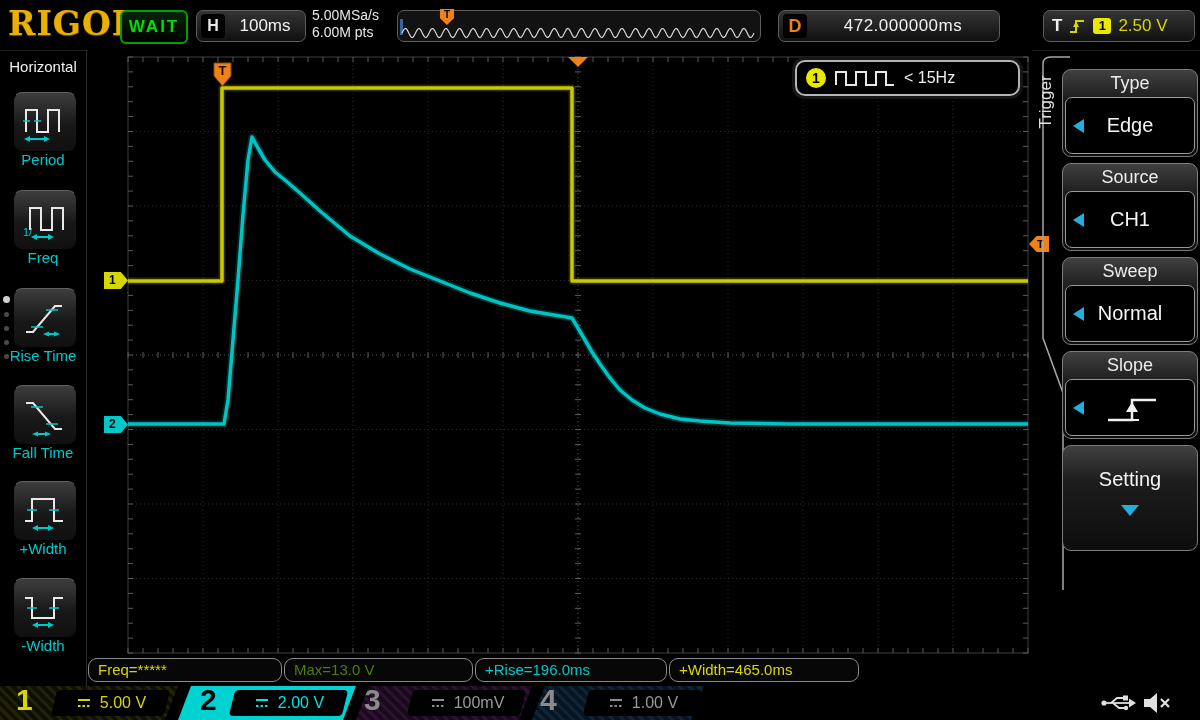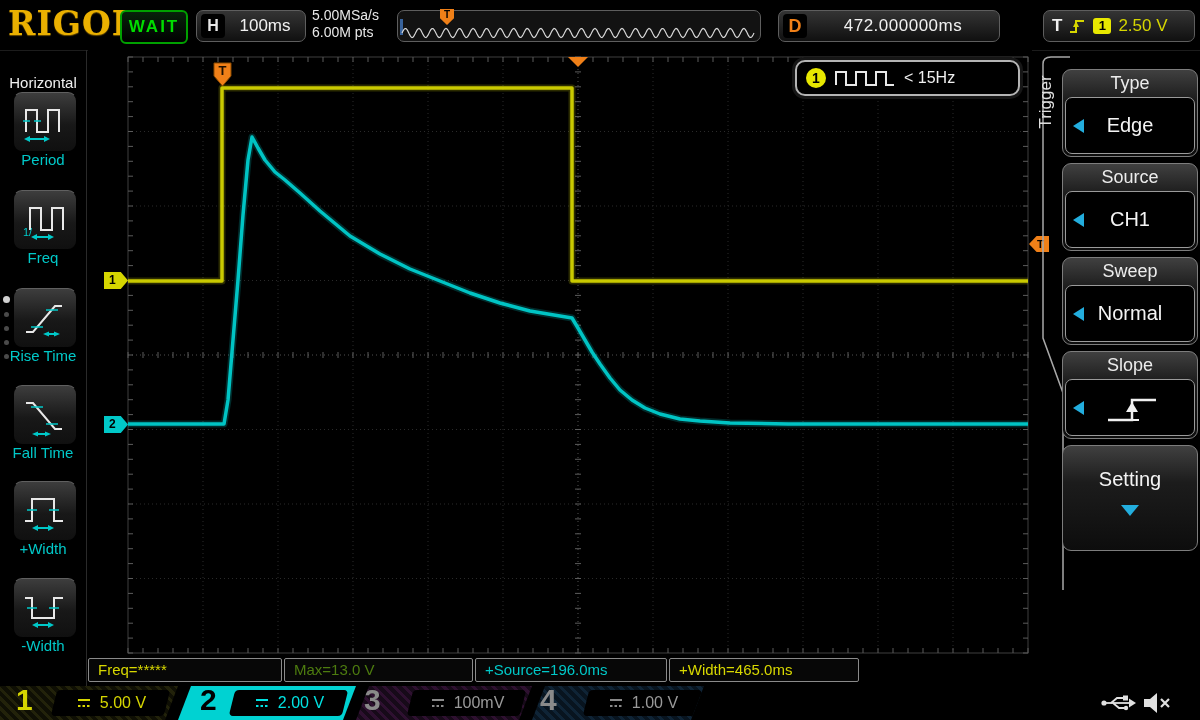--- a/index.html
+++ b/index.html
@@ -30,21 +30,21 @@
   #d-box .tb-sub{color:#f08018;font-size:18px;}
   #d-box .tb-val{flex:1;text-align:center;font-size:17px;color:#f0f0f0;letter-spacing:.5px;}
   #t-box{left:1043px;width:152px;gap:7px;padding:0 8px;}
   #t-box .t-lab{font-weight:bold;font-size:17px;color:#f0f0f0;}
   #t-badge{background:#e8e800;color:#000;font-weight:bold;font-size:13px;border-radius:3px;
            width:18px;height:16px;line-height:16px;text-align:center;}
   #t-level{color:#d6d600;font-size:17px;}
 
   
   #left-menu{position:absolute;left:0;top:50px;width:86px;height:636px;border-right:1px solid #2a2a2a;}
-  #lm-title{position:absolute;left:0;top:8px;width:86px;text-align:center;font-size:15px;color:#f0f0f0;margin-top:16px;}
+  #lm-title{position:absolute;left:0;top:8px;width:86px;text-align:center;font-size:15px;color:#f0f0f0;}
   .lm-btn{position:absolute;left:13px;width:62px;height:58px;border-radius:9px;
           background:linear-gradient(180deg,#3d3d3d,#181818 55%,#101010);
           border:1px solid #000;border-top:1px solid #606060;display:flex;align-items:center;justify-content:center;}
   .lm-label{position:absolute;left:0;width:86px;text-align:center;color:#00c8c8;font-size:15px;}
   .pgdot{position:absolute;border-radius:50%;}
 
   
   #scope{position:absolute;left:88px;top:50px;width:944px;height:610px;background:#000;}
   .marker{position:absolute;width:24px;height:17px;color:#000;font-weight:bold;font-size:12px;
           line-height:17px;padding-left:5px;box-sizing:border-box;
@@ -54,21 +54,21 @@
           font-size:11px;line-height:16px;padding-left:8px;box-sizing:border-box;}
   #trig-badge{position:absolute;left:795px;top:60px;width:225px;height:36px;background:#000;
           border:2px solid #b4b4b4;border-radius:10px;box-shadow:0 0 0 3px #161616;
           display:flex;align-items:center;gap:8px;padding:0 9px;box-sizing:border-box;}
   #trig-badge .chip{width:20px;height:20px;border-radius:50%;background:#e8e800;color:#000;
           font-weight:bold;font-size:14px;text-align:center;line-height:20px;}
   #trig-badge .freq{color:#f0f0f0;font-size:16px;}
 
   
   .meas{position:absolute;top:658px;height:24px;background:#070707;border:1px solid #8a8a8a;
-        border-radius:2px;box-sizing:border-box;font-size:15px;line-height:22px;padding-left:9px;}
+        border-radius:9px;box-sizing:border-box;font-size:15px;line-height:22px;padding-left:9px;}
 
   
   #rm-tab-text{position:absolute;left:1036px;top:148px;width:92px;height:22px;transform-origin:0 0;
         transform:rotate(-90deg);text-align:center;font-size:17px;color:#e0e0e0;}
   #right-menu{position:absolute;left:1062px;top:57px;width:136px;margin-top:12px;}
   .rm-group{border:1px solid #7d7d7d;border-radius:9px;margin-bottom:6px;padding:2px;
         background:linear-gradient(180deg,#404040,#1c1c1c 35%,#0d0d0d);box-sizing:border-box;}
   .rm-head{color:#ececec;font-size:18px;text-align:center;height:25px;line-height:23px;}
   .rm-val{background:#000;border:1px solid #9a9a9a;border-radius:7px;height:55px;position:relative;
         display:flex;align-items:center;justify-content:center;color:#f4f4f4;font-size:20px;}
@@ -246,21 +246,21 @@
   <div id="trig-badge">
     <span class="chip">1</span>
     <svg width="62" height="20">
       <path d="M2,17 V4 H12 V17 H22 V4 H32 V17 H42 V4 H52 V17 H60" fill="none" stroke="#e8e8e8" stroke-width="2"></path>
     </svg>
     <span class="freq">&lt; 15Hz</span>
   </div>
 
   <div class="meas" id="meas0" style="left: 88px; width: 194px; color: rgb(216, 216, 0);">Freq=*****</div>
   <div class="meas" id="meas1" style="left: 284px; width: 189px; color: #4d7c0f;">Max=13.0 V</div>
-  <div class="meas" id="meas2" style="left: 475px; width: 192px; color: rgb(0, 200, 200);">+Source=196.0ms</div>
+  <div class="meas" id="meas2" style="left: 475px; width: 192px; color: rgb(0, 200, 200);">+Rise=196.0ms</div>
   <div class="meas" id="meas3" style="left: 669px; width: 190px; color: rgb(216, 216, 0);">+Width=465.0ms</div>
 
   <svg class="abs" style="left:1030px;top:50px" width="40" height="560">
     <path d="M40,7 H21 Q13,7 13,14 V288 L33,343 V540" fill="none" stroke="#a8a8a8" stroke-width="1.5"></path>
   </svg>
   <div id="rm-tab-text">Trigger</div>
 
   <div id="right-menu">
     <div class="rm-group">
       <div class="rm-head">Type</div>

